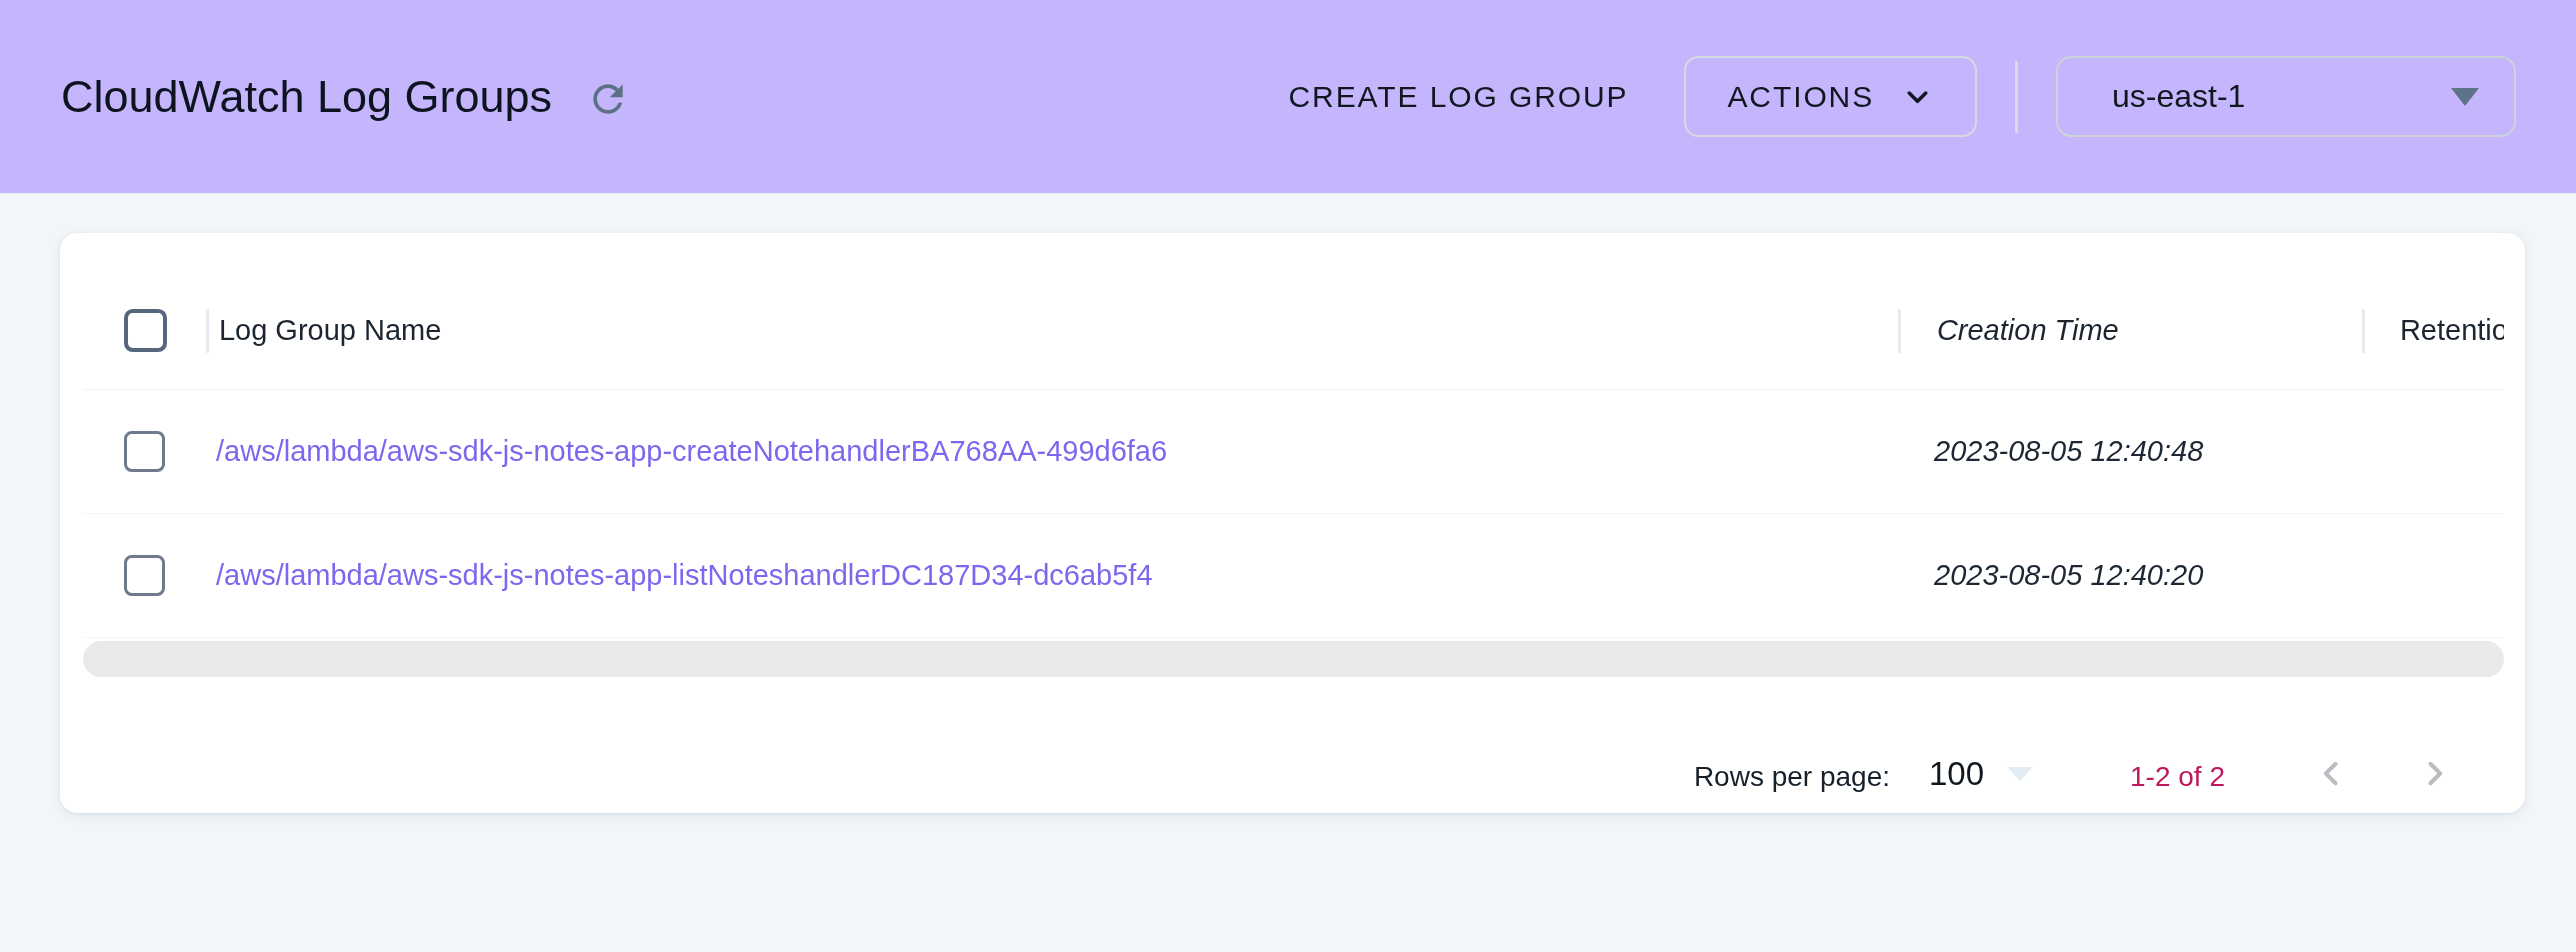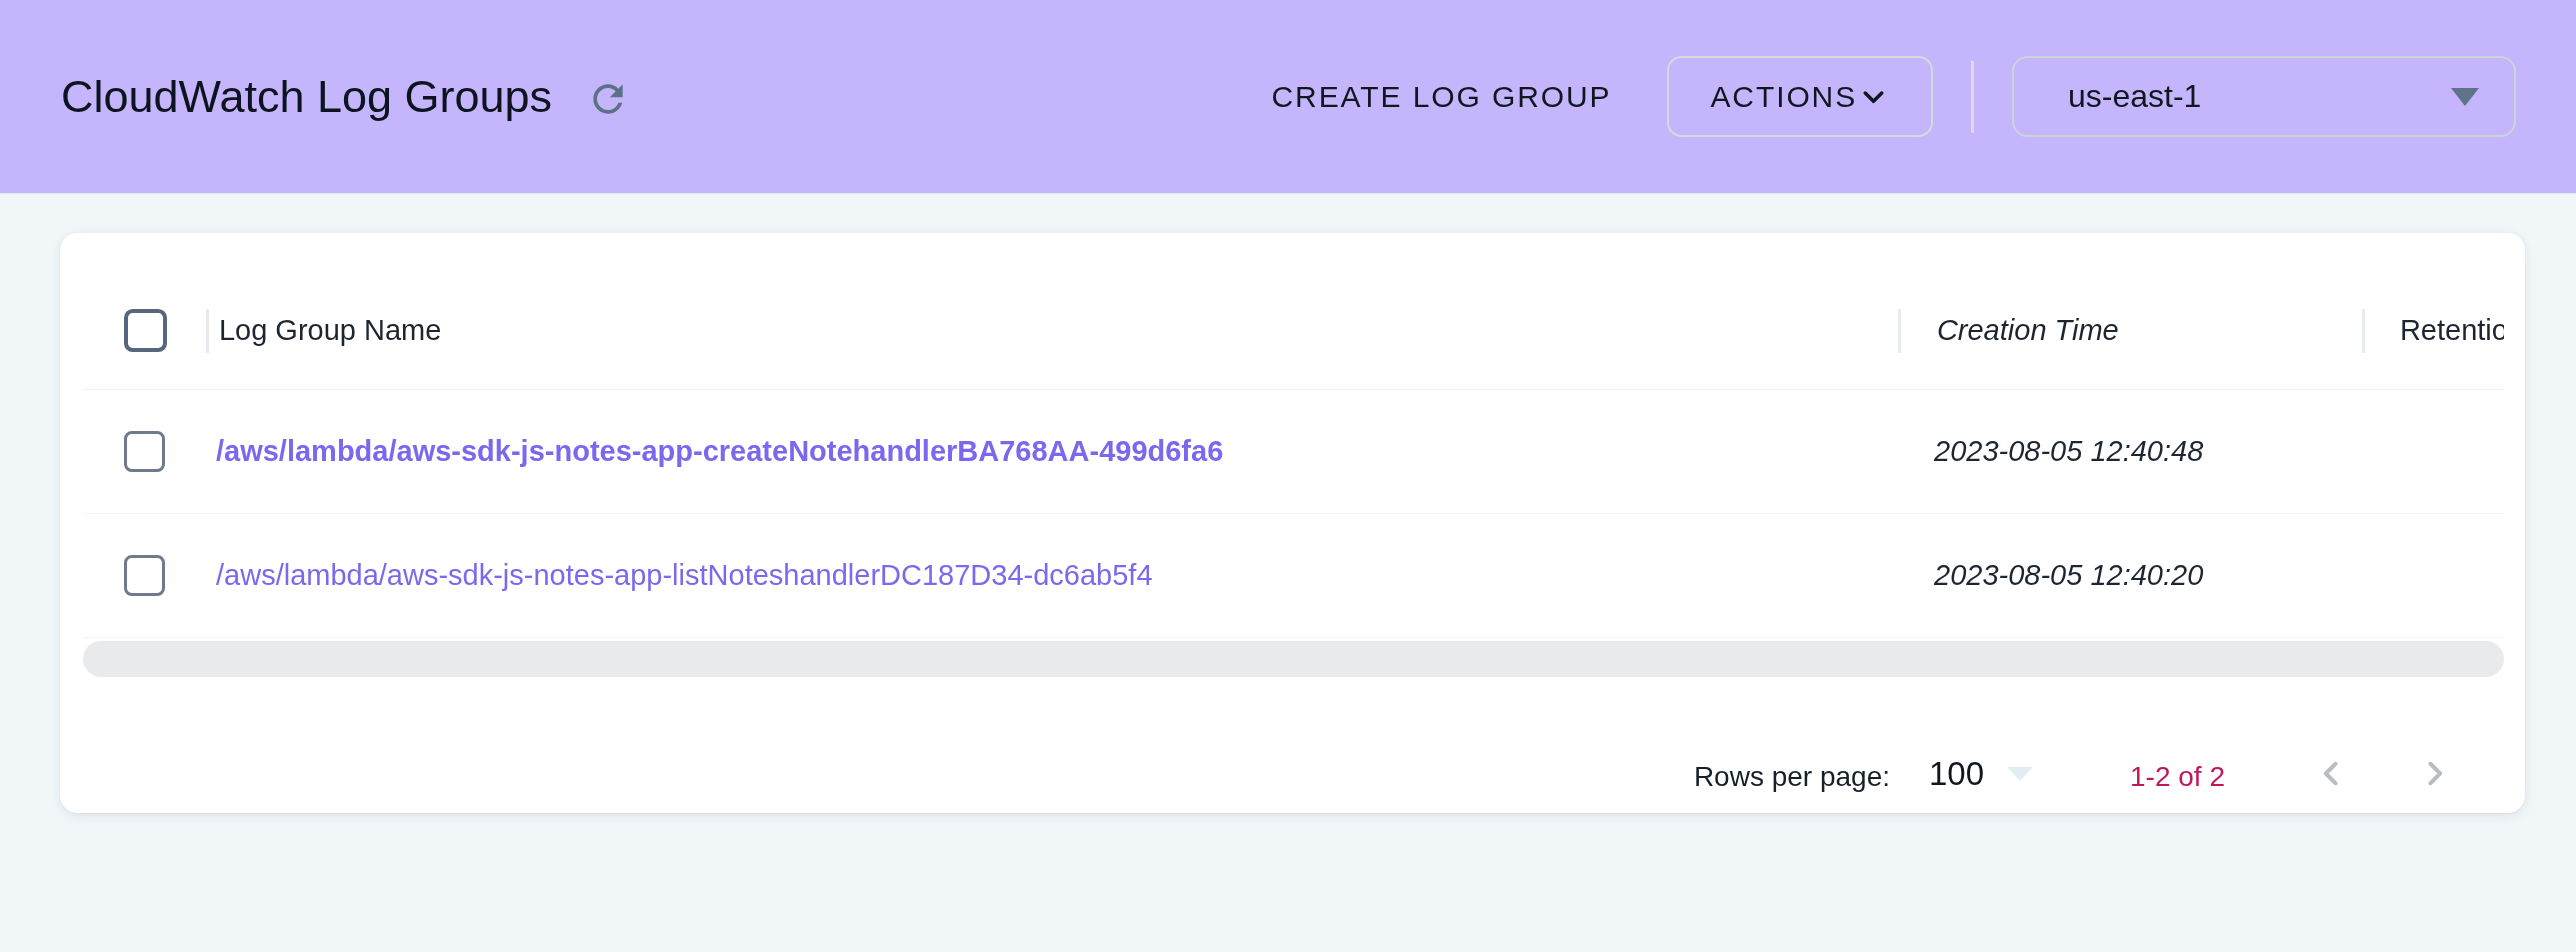--- a/index.html
+++ b/index.html
@@ -32,30 +32,30 @@
     background: none; border: none; cursor: pointer;
     font-family: inherit;
     font-size: 30px; font-weight: 500; letter-spacing: 1.9px;
     color: #10171f; white-space: nowrap;
   }
   .actions-btn {
     margin-left: 56px;
     height: 81px; padding: 0 41px;
     background: transparent;
     border: 2.9px solid #d6dade; border-radius: 14.5px;
-    display: flex; align-items: center; 
+    display: flex; align-items: center; gap: 27px;
     font-family: inherit;
     font-size: 30px; font-weight: 500; letter-spacing: 1.9px;
     color: #10171f; cursor: pointer; white-space: nowrap;
   }
   .toolbar-divider {
     width: 2.9px; height: 72px; background: #d9dde1; margin: 0 38px;
   }
   .region-select {
-    width: 504px; height: 81px;
+    width: 460px; height: 81px;
     border: 2.9px solid #ccd3d9; border-radius: 15.5px;
     display: flex; align-items: center; justify-content: space-between;
     padding: 0 35px 0 54px;
     font-size: 32px; color: #10171f; cursor: pointer;
     background: transparent;
   }
   .caret-down {
     width: 0; height: 0;
     border-left: 14.5px solid transparent;
     border-right: 14.5px solid transparent;
@@ -189,21 +189,21 @@
         <span class="vdiv"></span>
         <span class="th-label">Retentio</span>
       </div>
     </div>
 
     <div class="trow">
       <div class="c-check">
         <span class="checkbox"></span>
       </div>
       <div class="c-name">
-        <a class="log-link cell-text" href="#" style="color:#7b68ee;font-weight:bold;">/aws/lambda/aws-sdk-js-notes-app-createNotehandlerBA768AA-499d6fa6</a>
+        <a class="log-link cell-text" href="#" style="color:#7b68ee;">/aws/lambda/aws-sdk-js-notes-app-createNotehandlerBA768AA-499d6fa6</a>
       </div>
       <div class="c-time">
         <span class="cell-text">2023-08-05 12:40:48</span>
       </div>
       <div class="c-ret"></div>
     </div>
 
     <div class="trow">
       <div class="c-check">
         <span class="checkbox"></span>

